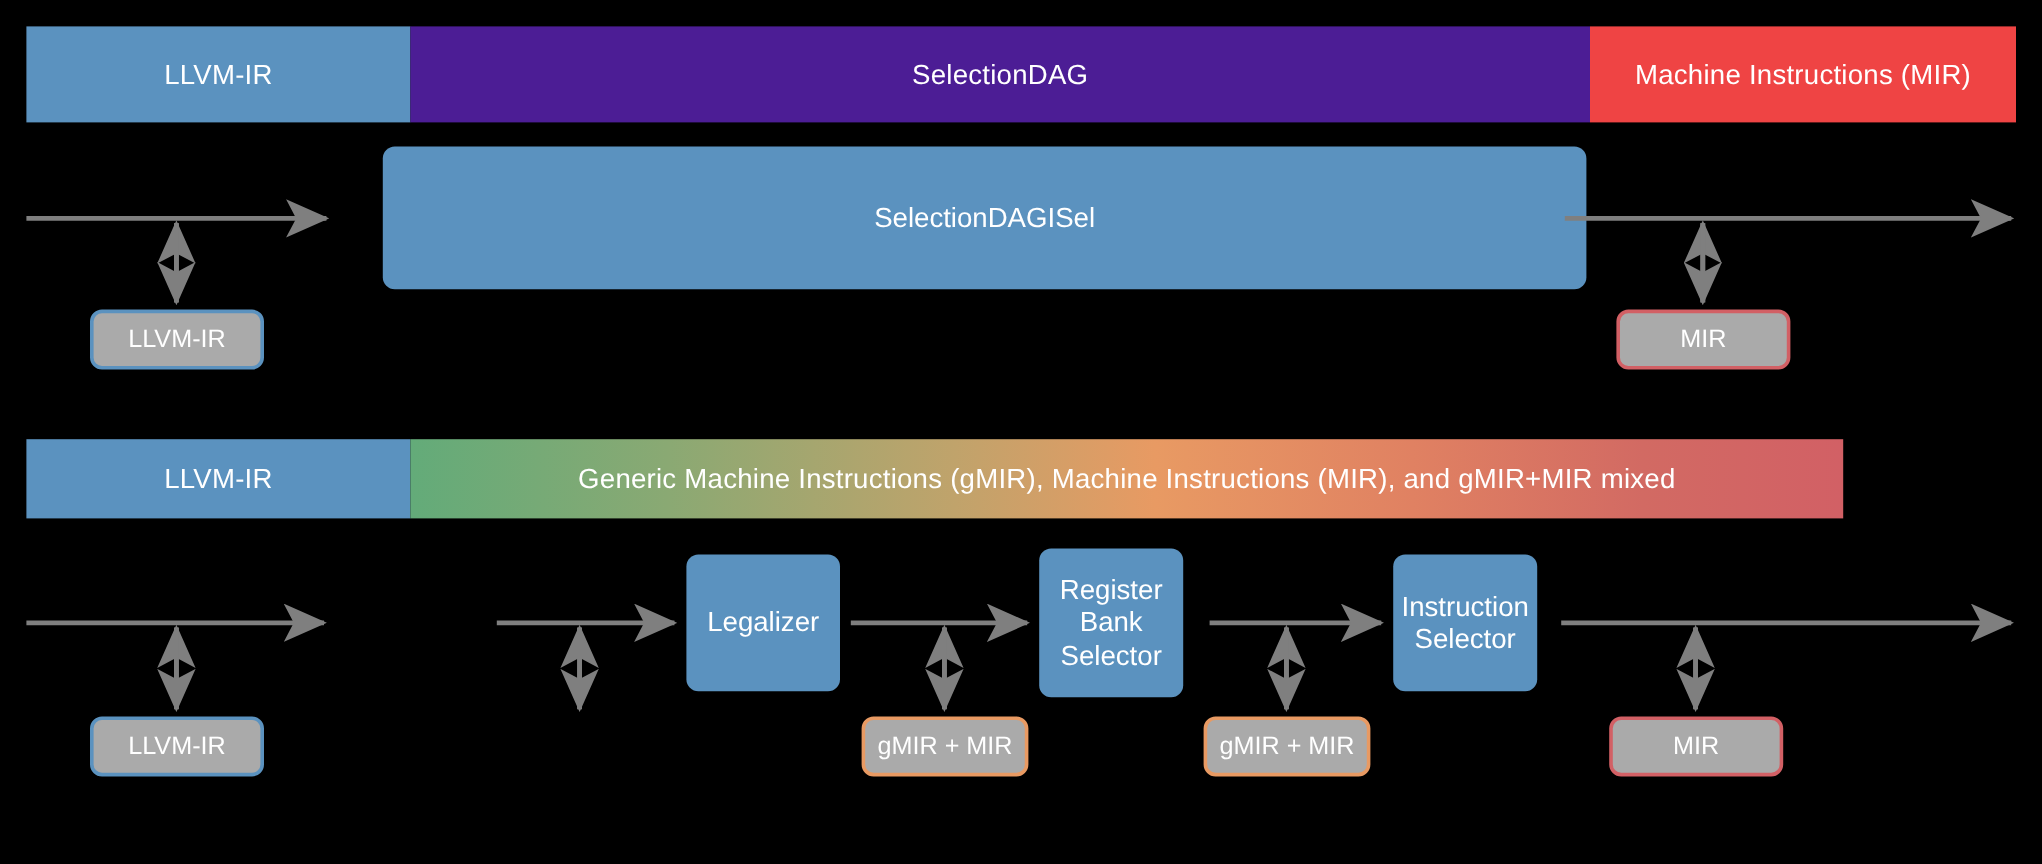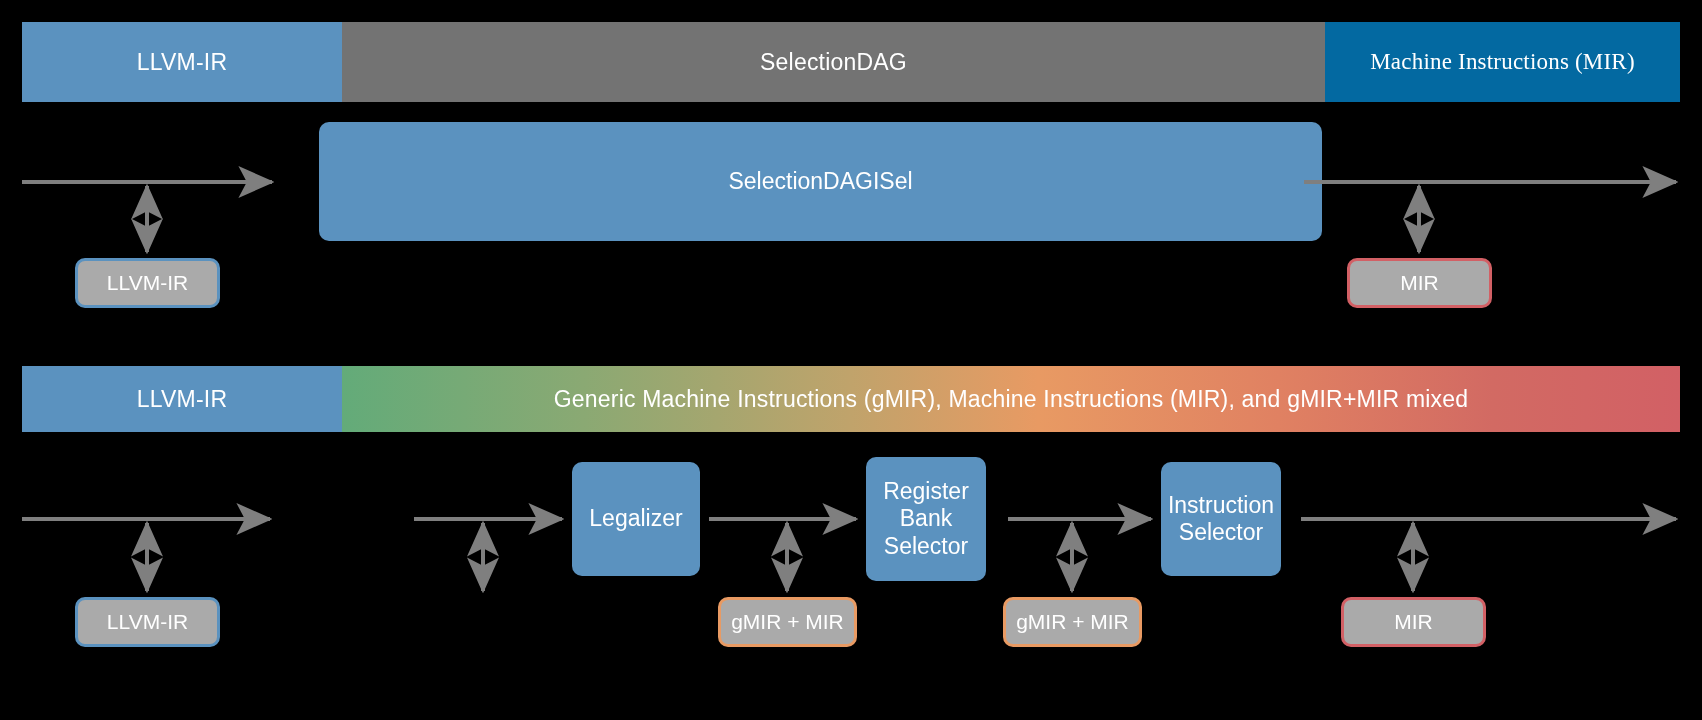--- a/index.html
+++ b/index.html
@@ -69,42 +69,42 @@
   }
 </style>
 </head>
 <body>
 
 <div id="canvas">
 
   <div class="band" style="left:22px; top:22px; width:320px; height:80px; background:#5b92bf;">
     <span>LLVM-IR</span>
   </div>
-  <div class="band" style="left:342px; top:22px; width:983px; height:80px; background:#737373;">
+  <div class="band" style="left:342px; top:22px; width:983px; height:80px; background:#4c1d95;">
     <span>SelectionDAG</span>
   </div>
-  <div class="band" style="left:1325px; top:22px; width:355px; height:80px; background:#0369a1;font-family:Liberation Serif, serif;">
+  <div class="band" style="left:1325px; top:22px; width:355px; height:80px; background:#ef4444;">
     <span>Machine Instructions (MIR)</span>
   </div>
 
   <div class="pass-box" style="left:280px; top:122px; width:1003px; height:119px;margin-left:39px;">
     <span>SelectionDAGISel</span>
   </div>
 
   <div class="ir-box" style="left:75px; top:258px; width:145px; height:50px; border-color:#5b92bf;">
     <span>LLVM-IR</span>
   </div>
   <div class="ir-box" style="left:1347px; top:258px; width:145px; height:50px; border-color:#d26065;">
     <span>MIR</span>
   </div>
 
   <div class="band" style="left:22px; top:366px; width:320px; height:66px; background:#5b92bf;">
     <span>LLVM-IR</span>
   </div>
-  <div class="band" style="left:342px; top:366px; width:1338px; height:66px;
+  <div class="band" style="left:342px; top:366px; width:1194px; height:66px;
               background:linear-gradient(to right,#63ab79 0%,#8aa973 18%,#c0a36b 38%,#e89a63 52%,#e08162 70%,#d26a63 86%,#d26065 100%);">
     <span>Generic Machine Instructions (gMIR), Machine Instructions (MIR), and gMIR+MIR mixed</span>
   </div>
 
   <div class="pass-box" style="left:572px; top:462px; width:128px; height:114px; white-space:pre-line;">
     <span>Legalizer</span>
   </div>
   <div class="pass-box" style="left:866px; top:457px; width:120px; height:124px; white-space:pre-line;">
     <span>Register
 Bank

